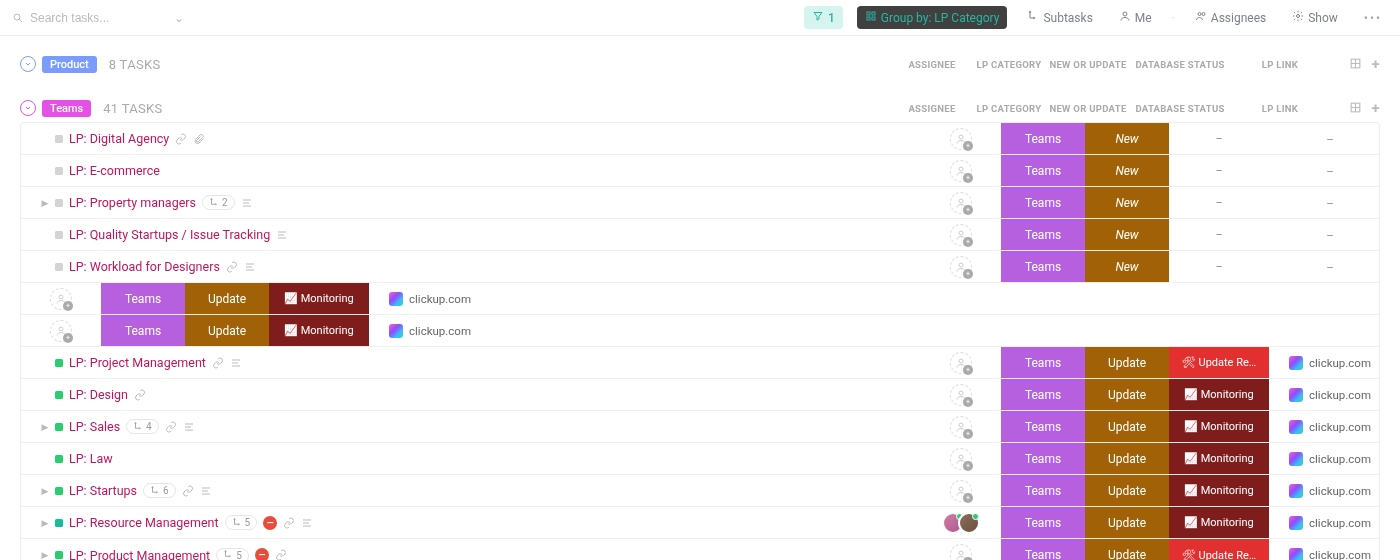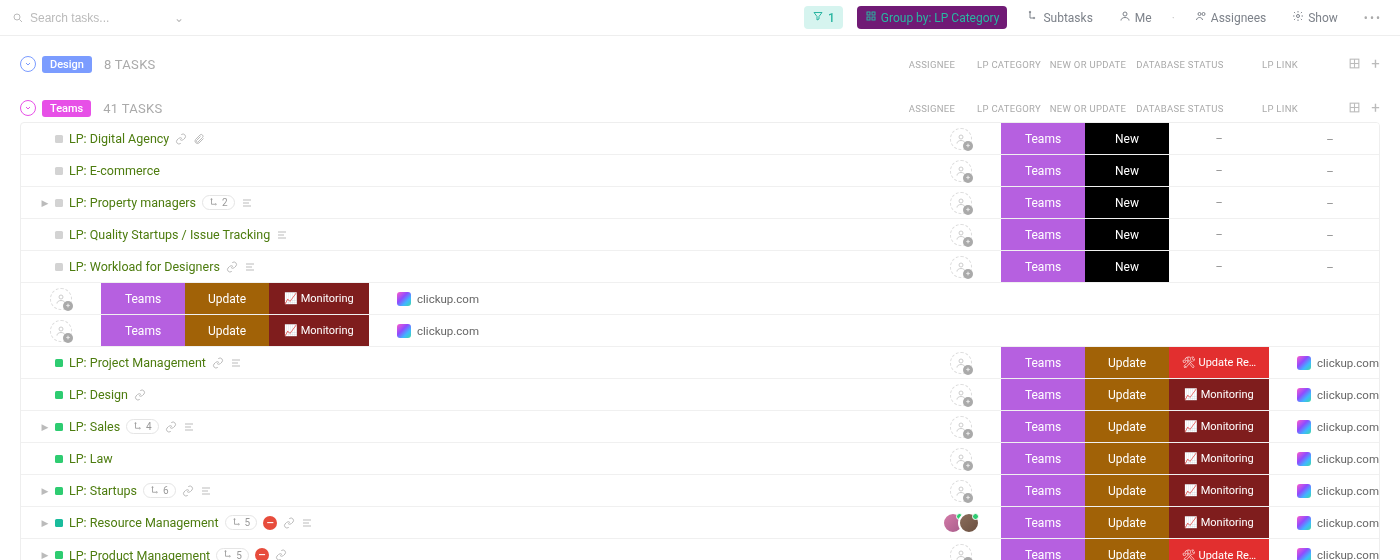--- a/index.html
+++ b/index.html
@@ -5,74 +5,74 @@
 * { box-sizing: border-box; margin: 0; padding: 0; }
 body { font-family: -apple-system, BlinkMacSystemFont, "Segoe UI", Roboto, sans-serif; font-size: 12px; color: #54595f; background: #fff; width: 1400px; }
 .topbar { display: flex; align-items: center; padding: 6px 12px; border-bottom: 1px solid #eee; height: 36px; }
 .search-wrap { display: flex; align-items: center; gap: 6px; color: #aaa; flex-shrink: 0; }
 .search-input { border: none; outline: none; font-size: 12px; width: 130px; color: #0f766e; }
 .search-input::placeholder { color: #bbb; }
 .chev { color: #bbb; margin-left: 8px; }
 .spacer { flex: 1; }
 .toolbar-right { display: flex; align-items: center; gap: 14px; }
 .tool { display: flex; align-items: center; gap: 4px; color: #7d828a; font-size: 12px; cursor: pointer; padding: 4px 6px; border-radius: 4px; }
-.tool.pill-teal { background: #701a75; color: #29b5a1; padding: 4px 8px; }
+.tool.pill-teal { background: #404040; color: #29b5a1; padding: 4px 8px; }
 .tool.pill-count { background: #d6f4ef; color: #29b5a1; padding: 4px 8px; font-weight: 500; }
 .tool svg { width: 12px; height: 12px; }
 
 .content { padding: 18px 20px 0 20px; }
 
 .group-header { display: flex; align-items: center; margin-bottom: 4px; height: 20px; }
 .gh-toggle { width: 16px; height: 16px; border: 1.5px solid #ccc; border-radius: 50%; display: flex; align-items: center; justify-content: center; margin-right: 6px; cursor: pointer; }
 .gh-toggle svg { width: 8px; height: 8px; }
 .gh-badge { display: inline-block; padding: 2px 8px; border-radius: 3px; font-size: 11px; color: #fff; font-weight: 500; }
 .gh-badge.imports { background: #7b9cff; }
 .gh-badge.teams { background: #e750e7; }
 .gh-count { color: #aaa; font-size: 13px; margin-left: 12px; letter-spacing: 0.3px; }
 .gh-spacer { flex: 1; }
-.col-head { font-size: 9.5px; color: #aaa; letter-spacing: 0.3px; text-align: center; }
+.col-head { font-size: 9.5px; color: #aaa; letter-spacing: 0.3px; text-align: center; font-weight: bold; }
 .col-head.assignee { width: 80px; }
 .col-head.cat { width: 74px; }
 .col-head.newup { width: 84px; }
 .col-head.dbs { width: 100px; }
 .col-head.link { width: 100px; }
 .col-head.extras { width: 50px; display:flex; align-items:center; gap:10px; justify-content:flex-end; color:#bbb; }
 
 .rows { border: 1px solid #eee; border-radius: 4px; overflow: hidden; }
 .row { display: flex; align-items: stretch; border-bottom: 1px solid #f0f0f0; min-height: 32px; }
 .row:last-child { border-bottom: none; }
 .row-main { flex: 1; display: flex; align-items: center; padding: 0 8px 0 20px; gap: 6px; }
 .expand-caret { width: 8px; color: #bbb; display: flex; align-items: center; justify-content: center; }
 .status-sq { width: 8px; height: 8px; border-radius: 1.5px; flex-shrink: 0; }
 .status-grey { background: #d3d3d3; }
 .status-green { background: #2ecc71; }
 .status-blue { background: #1abc9c; }
-.task-name { color: #4d7c0f; font-size: 12.5px; }
+.task-name { color: #be185d; font-size: 12.5px; }
 .chip { display: inline-flex; align-items: center; gap: 3px; border: 1px solid #e5e5e5; border-radius: 10px; padding: 1px 6px; font-size: 10px; color: #999; }
 .mini-icon { color: #bbb; display: inline-flex; }
 .mini-icon svg { width: 12px; height: 12px; }
 .row-assignee { width: 80px; display: flex; align-items: center; justify-content: center; }
 .assignee-placeholder { width: 22px; height: 22px; border: 1px dashed #ddd; border-radius: 50%; position: relative; display:flex;align-items:center;justify-content:center;color:#ccc;font-size:14px; }
 .assignee-placeholder::after { content: "+"; position: absolute; bottom: -2px; right: -2px; width: 10px; height: 10px; background: #aaa; color: #fff; border-radius: 50%; font-size: 8px; display:flex;align-items:center;justify-content:center; }
 .avatars { display:flex; }
 .av { width:22px;height:22px;border-radius:50%;border:2px solid #fff;margin-left:-6px; position:relative; }
 .av:first-child{margin-left:0;}
 .av-dot{position:absolute;top:-1px;right:-1px;width:7px;height:7px;border-radius:50%;background:#2ecc71;border:1.5px solid #fff;}
 .av1{background:linear-gradient(135deg,#d47ba8,#a85c8b);}
 .av2{background:linear-gradient(135deg,#8b6d5c,#6b5040);}
 .cell { display: flex; align-items: center; justify-content: center; color: #fff; font-size: 12px; }
 .cell.cat { width: 84px; background: #b660e0; }
 .cell.newup { width: 84px; }
-.cell.newup.new { background: #000000; }
+.cell.newup.new { background: #a16207; font-style: italic; }
 .cell.newup.update { background: #a16207; }
 .cell.dbs { width: 100px; gap: 4px; font-size: 11px; }
 .cell.dbs.empty { background: #fff; color: #888; }
 .cell.dbs.mon { background: #7f1d1d; }
 .cell.dbs.upd { background: #e22f2f; white-space:nowrap; overflow:hidden; padding:0 6px; }
-.cell.link { width: 110px; background: #fff; color: #666; gap: 6px; font-size: 11.5px; justify-content:flex-end; padding-left:12px; }
+.cell.link { width: 110px; background: #fff; color: #666; gap: 6px; font-size: 11.5px; justify-content:center; padding-left:12px; }
 .cell.link.empty { justify-content:center; color:#888; }
 .cu-logo { width: 14px; height: 14px; border-radius: 3px; background: linear-gradient(135deg, #ff5bca 0%, #8e4cff 40%, #3eb8ff 70%, #40d8a0 100%); }
 .blocked { width:14px;height:14px;border-radius:50%;background:#e74c3c;color:#fff;display:flex;align-items:center;justify-content:center;font-size:9px;font-weight:bold; }
 </style>
 </head>
 <body>
 
 <div class="topbar">
   <div class="search-wrap">
     <span class="mini-icon">
@@ -137,21 +137,21 @@
 </div>
 
 <div class="content">
   <div id="groups-container">
       <div class="group-header">
     <div class="gh-toggle" style="border-color:#7b9cff;color:#7b9cff">
           <svg viewBox="0 0 24 24" fill="none" stroke="currentColor" stroke-width="3">
             <polyline points="6 9 12 15 18 9"></polyline>
           </svg>
         </div>
-    <span class="gh-badge imports">Design</span>
+    <span class="gh-badge imports">Product</span>
     <span class="gh-count">8 TASKS</span>
     <div class="gh-spacer"></div>
 
     <div class="col-head assignee">ASSIGNEE</div>
     <div class="col-head cat">LP CATEGORY</div>
     <div class="col-head newup">NEW OR UPDATE</div>
     <div class="col-head dbs">DATABASE STATUS</div>
     <div class="col-head link">LP LINK</div>
     <div class="col-head extras">
       <span><svg viewBox="0 0 24 24" width="13" height="13" fill="none" stroke="currentColor" stroke-width="2">

